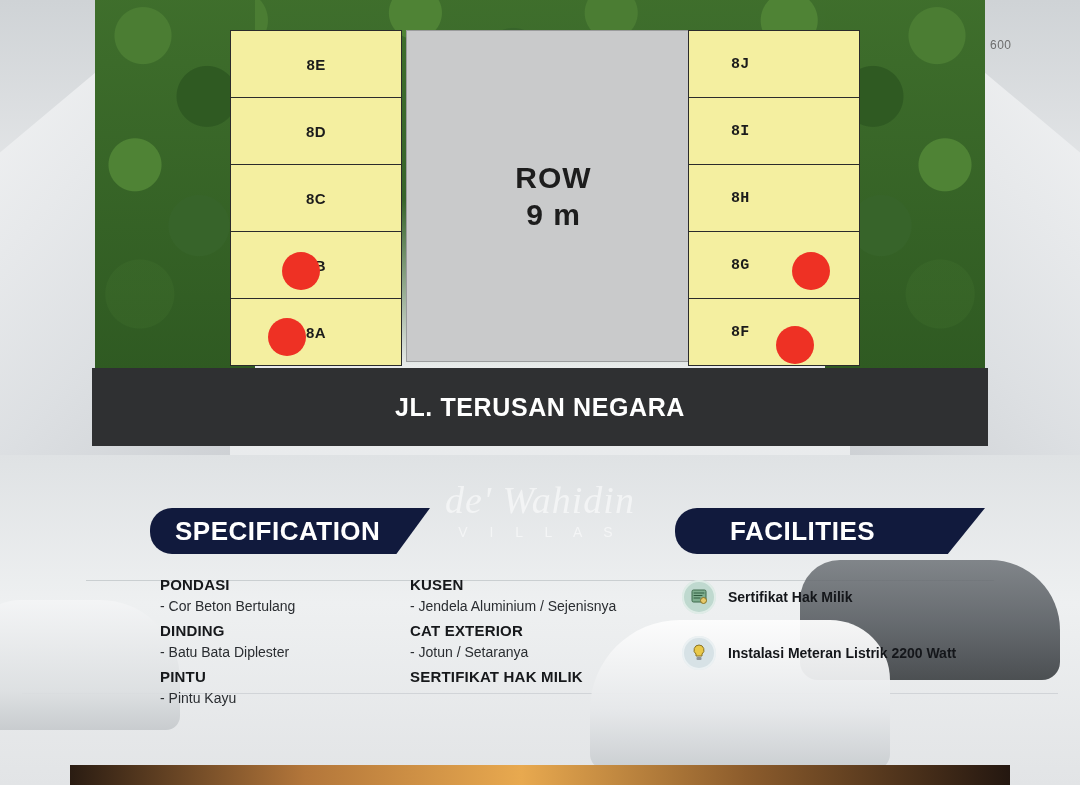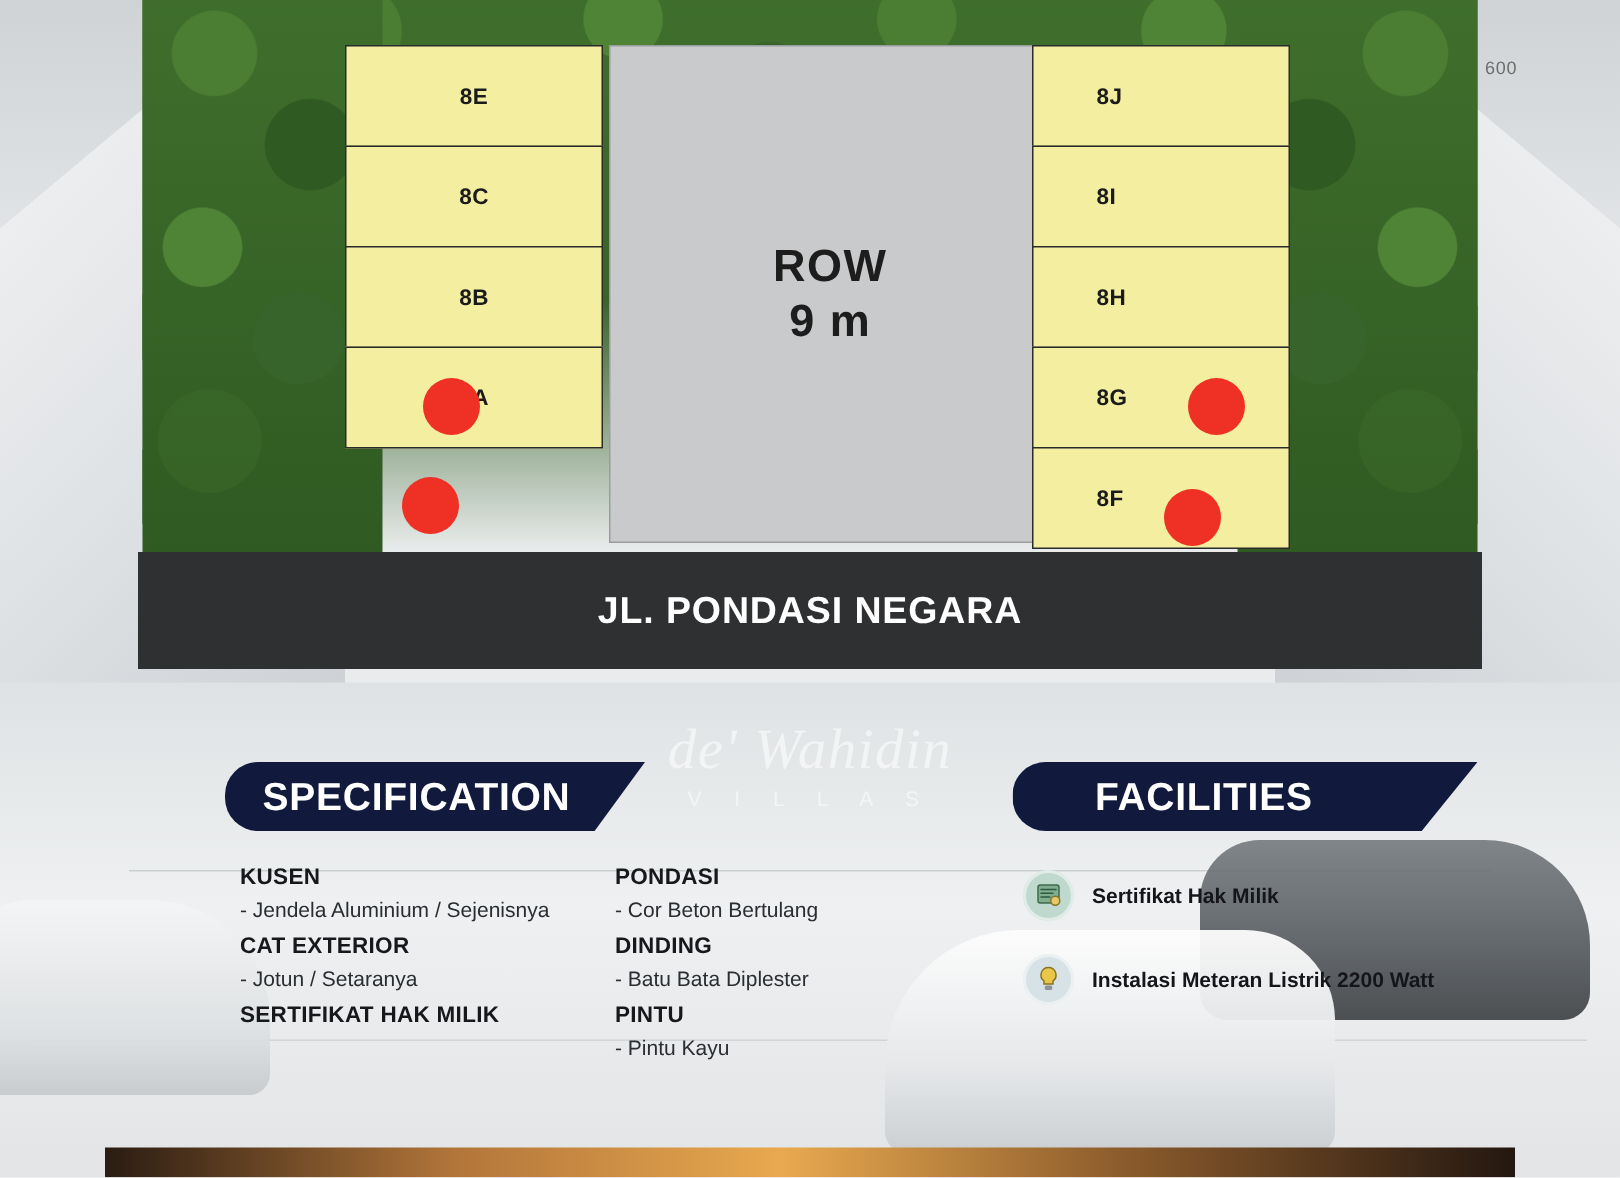--- a/index.html
+++ b/index.html
@@ -162,21 +162,21 @@
     align-items: center;
     justify-content: center;
   }
   .col .plot:last-child { border-bottom: 1.5px solid #2b2b2b; }
   .plot-label {
     font-size: 15px;
     font-weight: 700;
     color: #1b1b1b;
     letter-spacing: .3px;
   }
-  .col-right .plot { justify-content: flex-start; padding-left: 42px; }
+  .col-right .plot { justify-content: flex-start; padding-left: 42px; font-family: Liberation Mono, monospace; }
   .row-area {
     position: absolute;
     left: 176px;
     top: 0;
     width: 282px;
     height: 330px;
     background: #c9cacb;
     border: 1.5px solid #9b9c9d;
     display: flex;
     flex-direction: column;
@@ -355,20 +355,23 @@
     <div class="dim dim-l1">600</div>
     <div class="dim dim-l2">600</div>
     <div class="dim dim-l3">1000-1000</div>
     <div class="dim dim-l4">600</div>
 
     <div class="col col-left">
       <div class="plot">
         <span class="plot-label">8E</span>
       </div>
       <div class="plot">
+        <span class="plot-label">8D</span>
+      </div>
+      <div class="plot">
         <span class="plot-label">8C</span>
       </div>
       <div class="plot">
         <span class="plot-label">8B</span>
       </div>
       <div class="plot">
         <span class="plot-label">8A</span>
       </div>
     </div>
 
@@ -395,47 +398,47 @@
       </div>
     </div>
 
     <div class="dot dot-8b"></div>
     <div class="dot dot-8a"></div>
     <div class="dot dot-8g"></div>
     <div class="dot dot-8f"></div>
   </div>
 
   <div class="street">
-    <span class="street-name">JL. PONDASI NEGARA</span>
+    <span class="street-name">JL. TERUSAN NEGARA</span>
   </div>
 
   <div class="watermark">
     <div class="wm-main">de' Wahidin</div>
     <div class="wm-sub">V I L L A S</div>
   </div>
 
   <div class="banner banner-spec">
     <span>SPECIFICATION</span>
   </div>
 
   <div class="spec-cols">
-    <div class="spec-col">
-      <div class="spec-head">KUSEN</div>
-      <div class="spec-item">- Jendela Aluminium / Sejenisnya</div>
-      <div class="spec-head">CAT EXTERIOR</div>
-      <div class="spec-item">- Jotun / Setaranya</div>
-      <div class="spec-head">SERTIFIKAT HAK MILIK</div>
-    </div>
     <div class="spec-col">
       <div class="spec-head">PONDASI</div>
       <div class="spec-item">- Cor Beton Bertulang</div>
       <div class="spec-head">DINDING</div>
       <div class="spec-item">- Batu Bata Diplester</div>
       <div class="spec-head">PINTU</div>
       <div class="spec-item">- Pintu Kayu</div>
+    </div>
+    <div class="spec-col">
+      <div class="spec-head">KUSEN</div>
+      <div class="spec-item">- Jendela Aluminium / Sejenisnya</div>
+      <div class="spec-head">CAT EXTERIOR</div>
+      <div class="spec-item">- Jotun / Setaranya</div>
+      <div class="spec-head">SERTIFIKAT HAK MILIK</div>
     </div>
   </div>
 
   <div class="banner banner-fac">
     <span>FACILITIES</span>
   </div>
 
   <div class="fac-list">
     <div class="fac-row">
       <span class="fac-icon">

